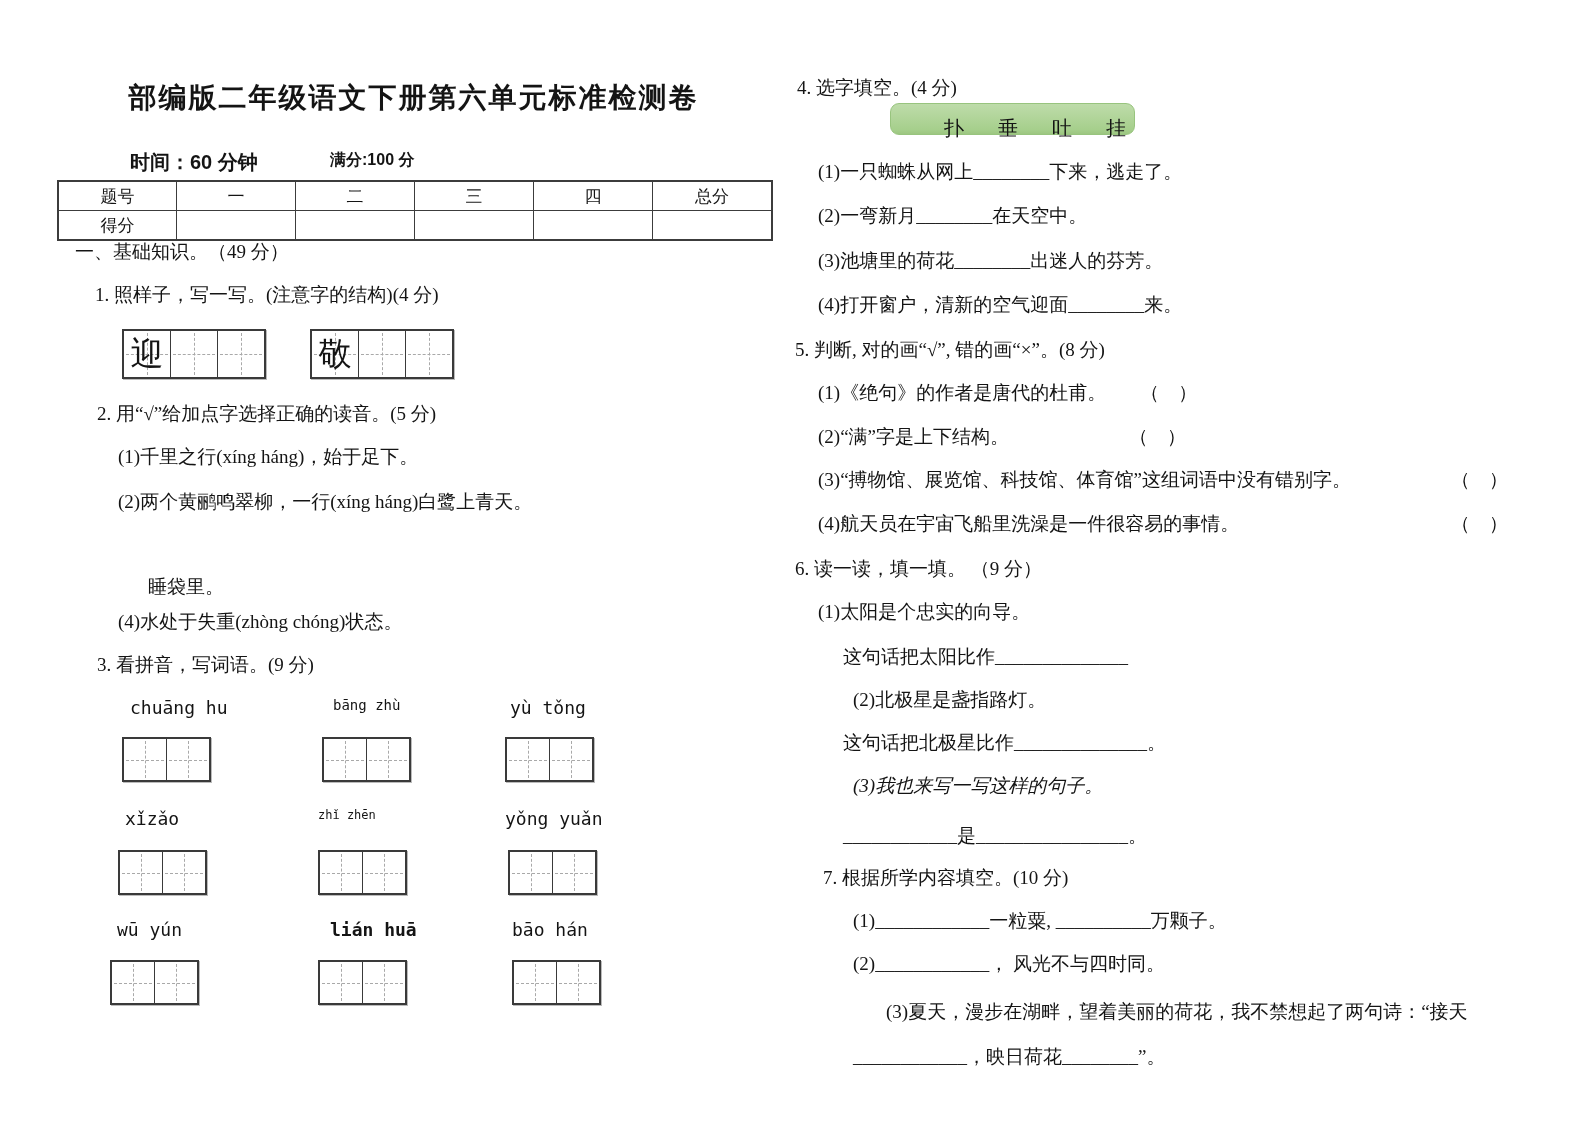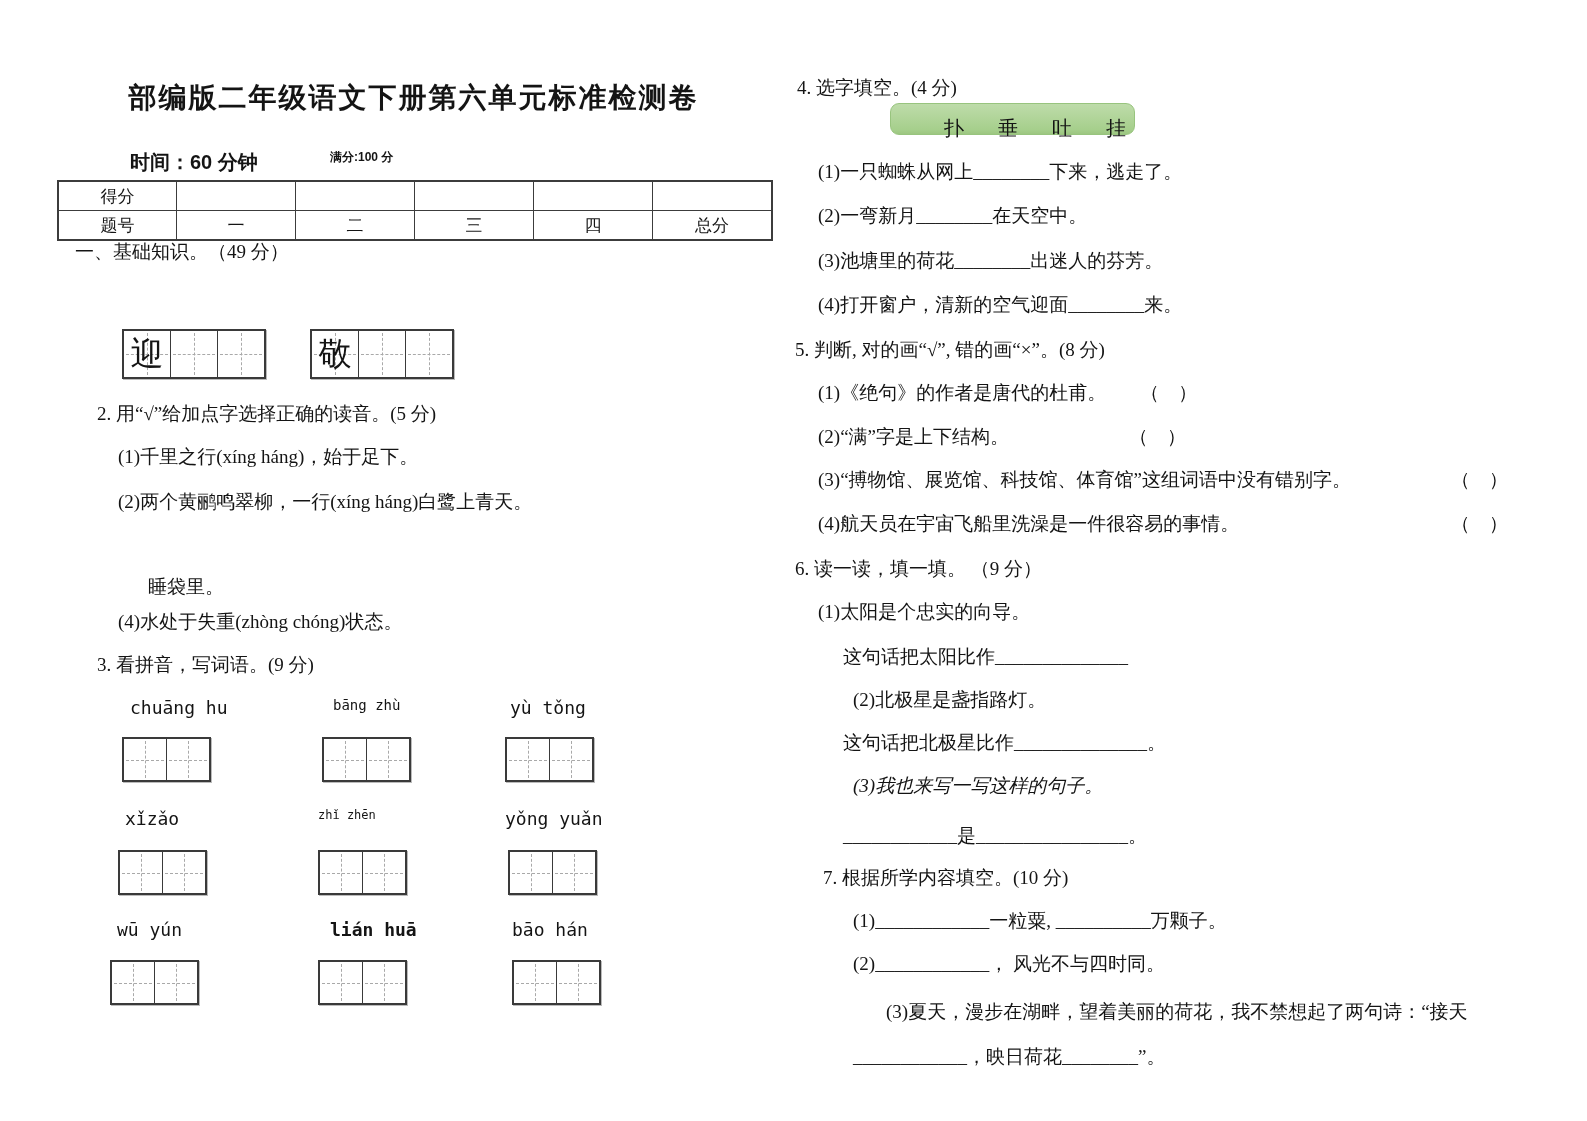--- a/index.html
+++ b/index.html
@@ -47,45 +47,46 @@
   .q5row .bracket{white-space:pre;}
 </style>
 </head>
 <body>
 
 <div class="page">
 
   <div class="abs sans bold doc-title">部编版二年级语文下册第六单元标准检测卷</div>
 
   <div class="abs sans bold" style="left:130px;top:150px;font-size:20px;">时间：60 分钟</div>
-  <div class="abs sans bold" style="left:330px;top:150px;font-size:12px;">满分:100 分</div>
+  <div class="abs sans bold" style="left:330px;top:150px;font-size:16px;">满分:100 分</div>
 
   <table class="score-table">
     <tbody>
         <tr>
+      <td>题号</td>
+      <td>一</td>
+      <td>二</td>
+      <td>三</td>
+      <td>四</td>
+      <td>总分</td>
+    </tr>
+    <tr>
       <td>得分</td>
       <td></td>
       <td></td>
       <td></td>
       <td></td>
       <td></td>
     </tr>
-    <tr>
-      <td>题号</td>
-      <td>一</td>
-      <td>二</td>
-      <td>三</td>
-      <td>四</td>
-      <td>总分</td>
-    </tr>
   </tbody>
     </table>
 
   <div class="abs" style="left:75px;top:240px;">一、基础知识。（49 分）</div>
 
+  <div class="abs" style="left:95px;top:283px;">1. 照样子，写一写。(注意字的结构)(4 分)</div>
 
   <div class="wgrid g3" style="left:122px;top:329px;">
     <div class="gcell">
       <span class="example">迎</span>
     </div>
     <div class="gcell"></div>
     <div class="gcell"></div>
   </div>
   <div class="wgrid g3" style="left:310px;top:329px;">
     <div class="gcell">

